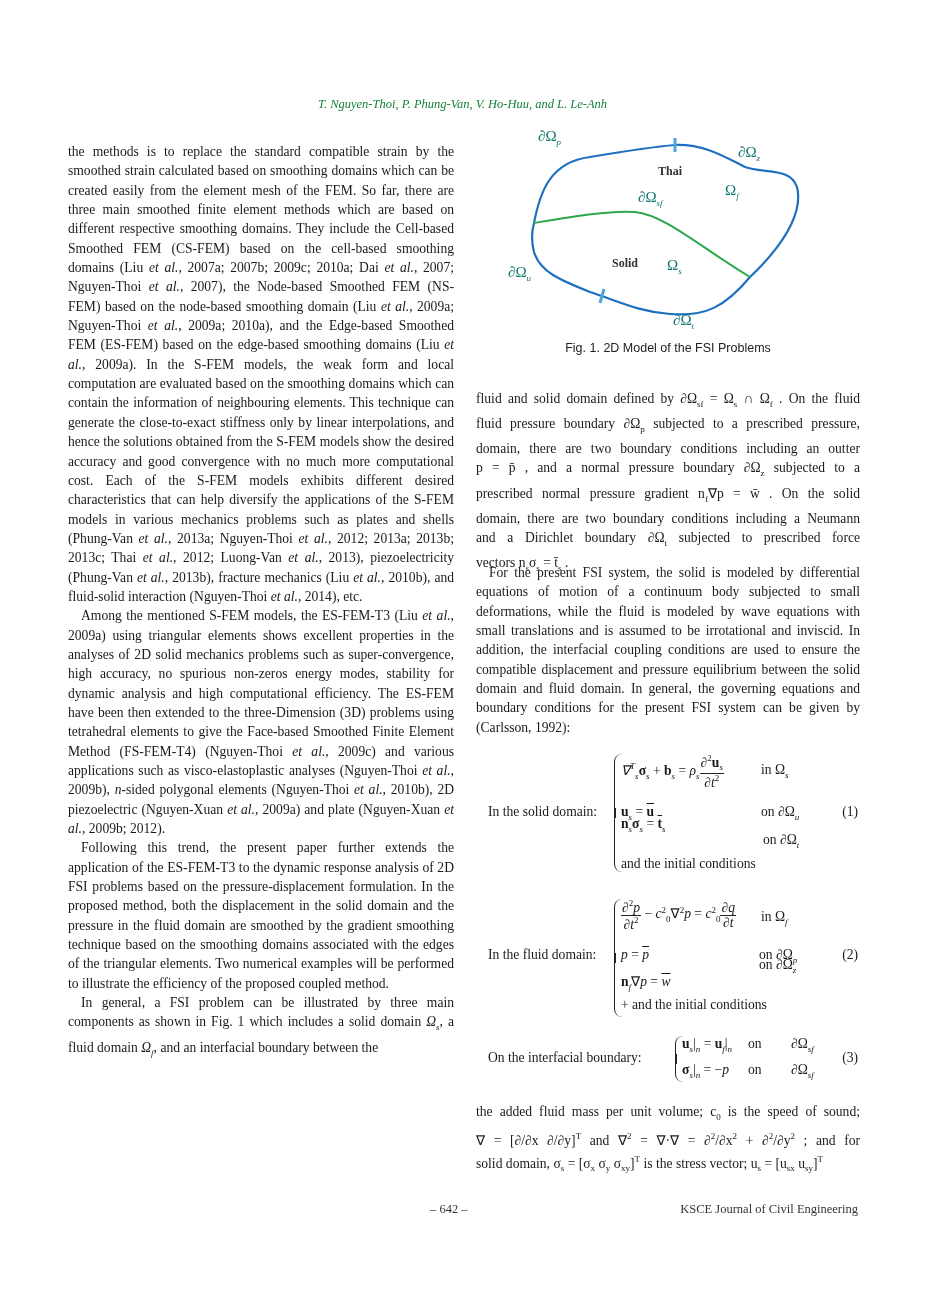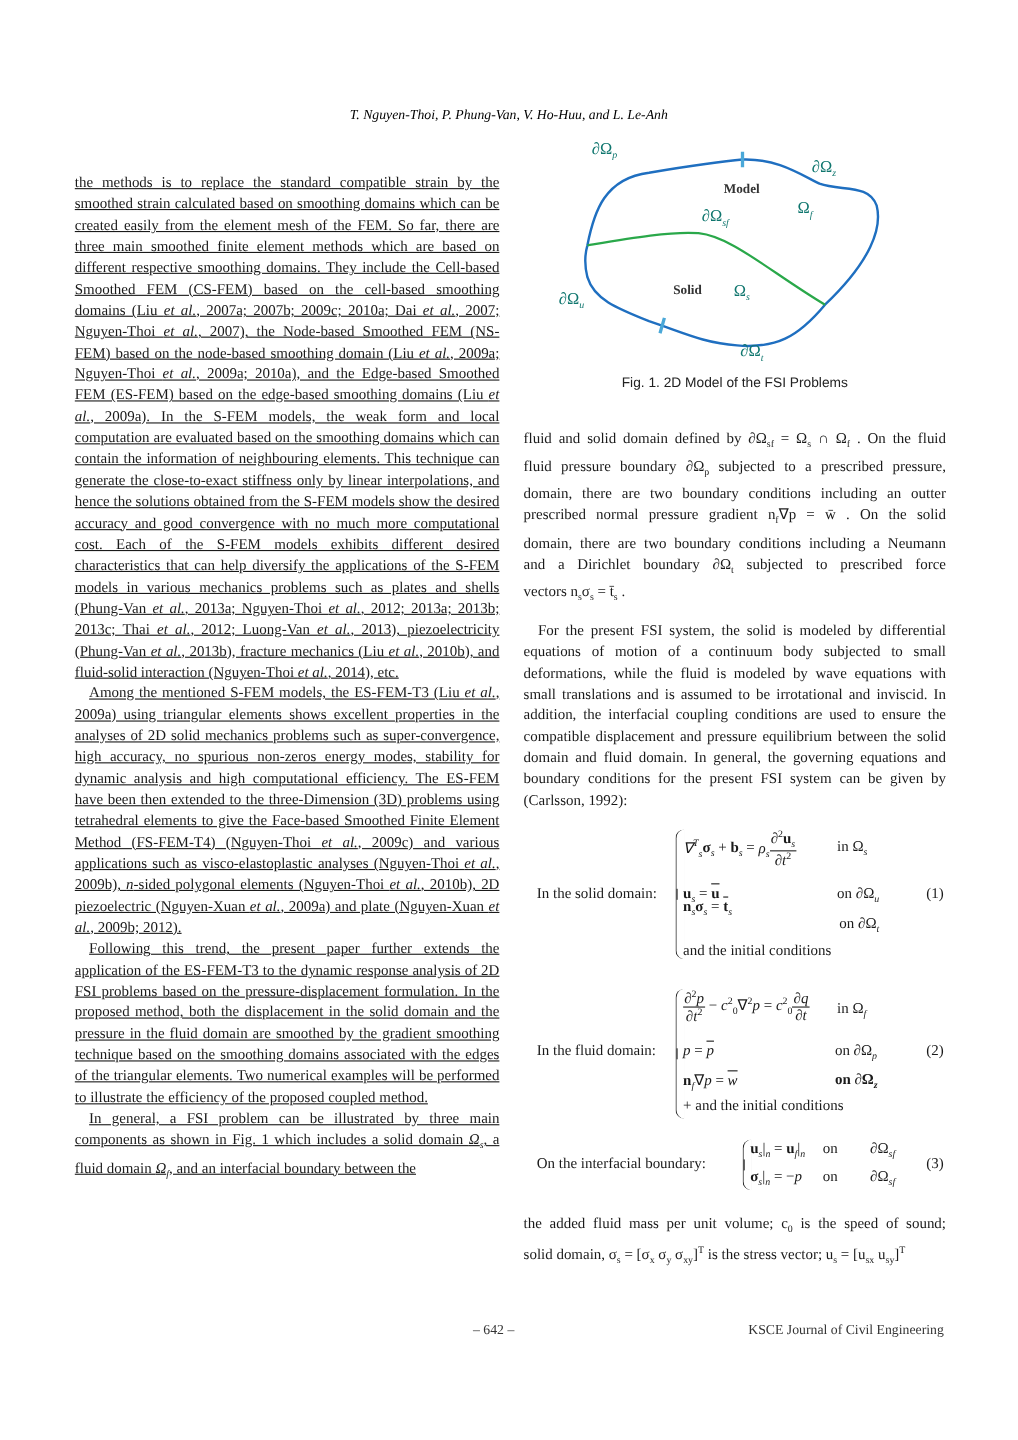--- a/index.html
+++ b/index.html
@@ -1,18 +1,18 @@
 <!DOCTYPE html>
 <html><head>
 <meta charset="utf-8">
 <style>
   * { box-sizing: border-box; margin: 0; padding: 0; }
   body { width: 925px; height: 1309px; background: #ffffff; position: relative; font-family: "Liberation Serif", serif; color: #1a1a1a; overflow: hidden; }
-  .running-head { position: absolute; top: 97px; left: 0; width: 925px; text-align: center; font-style: italic; font-size: 12.5px; color: #000000; }
-  .col { position: absolute; top: 156px; width: 386px; font-size: 13.6px; line-height: 19.35px; text-align: justify; text-decoration: underline; }
+  .running-head { position: absolute; top: 97px; left: 0; width: 925px; text-align: center; font-style: italic; font-size: 12.5px; color: #15803d; }
+  .col { position: absolute; top: 142px; width: 386px; font-size: 13.6px; line-height: 19.35px; text-align: justify; }
   .col-left { left: 68px; }
   .col p { margin: 0; }
   .indent { text-indent: 13px; }
   i { font-style: italic; }
   .heading { font-family: "Liberation Sans", sans-serif; font-weight: bold; font-size: 15.5px; line-height: 20px; margin-top: 19px; margin-bottom: 16px; padding-left: 22px; text-indent: -22px; text-align: left; }
   .figure { position: absolute; top: 132px; left: 520px; width: 300px; height: 200px; }
   .fig-caption { position: absolute; top: 341px; left: 476px; width: 384px; text-align: center; font-family: "Liberation Sans", sans-serif; font-size: 12.5px; color: #222; }
   .fig-label { position: absolute; font-family: "Liberation Serif", serif; font-size: 15px; color: #0f766e; }
   .fig-label sub { font-size: 9px; font-style: italic; }
   .fig-word { position: absolute; font-family: "Liberation Serif", serif; font-weight: bold; font-size: 12px; color: #333; }
@@ -50,34 +50,35 @@
 
 <div class="figure">
   <svg width="300" height="200" viewBox="0 0 300 200">
     <path id="outer-boundary" fill="none" stroke-width="2.2" d="M 14 91 C 20 60, 30 30, 70 25 C 100 20, 130 15, 155 13 C 185 12, 205 25, 225 35 C 245 42, 270 35, 277 55 C 282 75, 272 105, 230 145 C 205 175, 185 185, 150 182 C 120 180, 100 170, 70 160 C 40 148, 20 140, 14 120 C 11 108, 12 98, 14 91 Z" stroke="#1f6fc0"></path>
     <path id="interface-curve" fill="none" stroke-width="2" d="M 14 91 C 50 85, 90 78, 115 80 C 145 83, 180 115, 230 145" stroke="#2aa84a"></path>
     <line id="tick-top" x1="155" y1="6" x2="155" y2="20" stroke-width="3" stroke="#4aa8d8"></line>
     <line id="tick-bottom" x1="84" y1="157" x2="80" y2="171" stroke-width="3" stroke="#4aa8d8"></line>
   </svg>
   <span class="fig-label" style="left:18px;top:-4px;"><span>∂Ω</span><sub>p</sub></span>
   <span class="fig-label" style="left:218px;top:12px;"><span>∂Ω</span><sub>z</sub></span>
-  <span class="fig-word" style="left:138px;top:32px;">Model</span>
+  <span class="fig-word" style="left:138px;top:32px;">Thai</span>
   <span class="fig-label" style="left:205px;top:50px;"><span>Ω</span><sub>f</sub></span>
   <span class="fig-label" style="left:118px;top:57px;"><span>∂Ω</span><sub>sf</sub></span>
   <span class="fig-word" style="left:92px;top:124px;">Solid</span>
   <span class="fig-label" style="left:147px;top:125px;"><span>Ω</span><sub>s</sub></span>
   <span class="fig-label" style="left:-12px;top:132px;"><span>∂Ω</span><sub>u</sub></span>
   <span class="fig-label" style="left:153px;top:180px;"><span>∂Ω</span><sub>t</sub></span>
 </div>
 <div class="fig-caption">Fig. 1. 2D Model of the FSI Problems</div>
 
 <div class="right-text" style="top:389px;" id="para1">
     <div style="text-align: justify; text-align-last: justify;">fluid and solid domain defined by ∂Ω<sub>sf</sub> = Ω<sub>s</sub> ∩ Ω<sub>f</sub> . On the fluid</div>
     <div style="text-align: justify; text-align-last: justify;">fluid pressure boundary ∂Ω<sub>p</sub> subjected to a prescribed pressure,</div>
     <div style="text-align: justify; text-align-last: justify;">domain, there are two boundary conditions including an outter</div>
+    <div style="text-align: justify; text-align-last: justify;">p = p̄ , and a normal pressure boundary ∂Ω<sub>z</sub> subjected to a</div>
     <div style="text-align: justify; text-align-last: justify;">prescribed normal pressure gradient n<sub>f</sub>∇p = w̄ . On the solid</div>
     <div style="text-align: justify; text-align-last: justify;">domain, there are two boundary conditions including a Neumann</div>
     <div style="text-align: justify; text-align-last: justify;">and a Dirichlet boundary ∂Ω<sub>t</sub> subjected to prescribed force</div>
     <div style="text-align: justify; text-align-last: left;">vectors n<sub>s</sub>σ<sub>s</sub> = t̄<sub>s</sub> .</div>
   </div>
 
 <div class="right-text indent" style="top:563px;">For the present FSI system, the solid is modeled by differential equations of motion of a continuum body subjected to small deformations, while the fluid is modeled by wave equations with small translations and is assumed to be irrotational and inviscid. In addition, the interfacial coupling conditions are used to ensure the compatible displacement and pressure equilibrium between the solid domain and fluid domain. In general, the governing equations and boundary conditions for the present FSI system can be given by (Carlsson, 1992):</div>
 
 <div class="eq-block" style="top:752px;height:130px;">
   <span class="eq-label" style="left:12px;top:52px;">In the solid domain:</span>
@@ -97,36 +98,37 @@
 <div class="eq-block" style="top:897px;height:130px;">
   <span class="eq-label" style="left:12px;top:50px;">In the fluid domain:</span>
   <div class="brace" style="left:138px;top:2px;height:118px;"></div>
   <span class="eq-row" style="left:145px;top:2px;">
     <span class="frac"><span class="num">∂<sup>2</sup><span class="m">p</span></span><span class="den">∂<span class="m">t</span><sup>2</sup></span></span> − <span class="m">c</span><sup>2</sup><sub>0</sub>∇<sup>2</sup><span class="m">p</span> = <span class="m">c</span><sup>2</sup><sub>0</sub><span class="frac"><span class="num">∂<span class="m">q</span></span><span class="den">∂<span class="m">t</span></span></span>
   </span>
   <span class="cond" style="left:285px;top:12px;"><span>in Ω</span><sub class="m">f</sub></span>
   <span class="eq-row" style="left:145px;top:50px;"><span class="m">p</span> = <span class="m ovl">p</span></span>
   <span class="cond" style="left:283px;top:50px;"><span>on ∂Ω</span><sub class="m">p</sub></span>
   <span class="eq-row" style="left:145px;top:76px;"><span class="b">n</span><sub class="m">f</sub>∇<span class="m">p</span> = <span class="m ovl">w</span></span>
-  <span class="cond" style="left:283px;top:76px;font-weight:bold;"><span>on ∂Ω</span><sub class="m">z</sub></span>
+  <span class="cond" style="left:283px;top:60px;"><span>on ∂Ω</span><sub class="m">z</sub></span>
   <span class="eq-row" style="left:145px;top:100px;">+ and  the  initial  conditions</span>
   <span class="eq-num" style="top:50px;">(2)</span>
 </div>
 
 <div class="eq-block" style="top:1034px;height:52px;">
   <span class="eq-label" style="left:12px;top:16px;">On the interfacial boundary:</span>
   <div class="brace" style="left:199px;top:2px;height:46px;"></div>
   <span class="eq-row" style="left:206px;top:2px;"><span class="b">u</span><sub class="m">s</sub>|<sub class="m">n</sub> = <span class="b">u</span><sub class="m">f</sub>|<sub class="m">n</sub></span>
   <span class="cond" style="left:272px;top:2px;">on</span>
   <span class="cond" style="left:315px;top:2px;"><span>∂Ω</span><sub class="m">sf</sub></span>
   <span class="eq-row" style="left:206px;top:28px;"><span class="b">σ</span><sub class="m">s</sub>|<sub class="m">n</sub> = −<span class="m">p</span></span>
   <span class="cond" style="left:272px;top:28px;">on</span>
   <span class="cond" style="left:315px;top:28px;"><span>∂Ω</span><sub class="m">sf</sub></span>
   <span class="eq-num" style="top:16px;">(3)</span>
 </div>
 
 <div class="right-text" style="top:1102px;" id="para3">
     <div style="text-align: justify; text-align-last: justify;">the added fluid mass per unit volume; c<sub>0</sub> is the speed of sound;</div>
+    <div style="text-align: justify; text-align-last: justify;">∇ = [∂/∂x  ∂/∂y]<sup>T</sup>  and  ∇<sup>2</sup> = ∇·∇ = ∂<sup>2</sup>/∂x<sup>2</sup> + ∂<sup>2</sup>/∂y<sup>2</sup> ;  and  for</div>
     <div style="text-align: justify; text-align-last: left;">solid domain, σ<sub>s</sub> = [σ<sub>x</sub>  σ<sub>y</sub>  σ<sub>xy</sub>]<sup>T</sup> is the stress vector; u<sub>s</sub> = [u<sub>sx</sub>  u<sub>sy</sub>]<sup>T</sup></div>
   </div>
 
 <div class="footer-page">– 642 –</div>
 <div class="footer-journal">KSCE Journal of Civil Engineering</div>
 
 </body></html>

